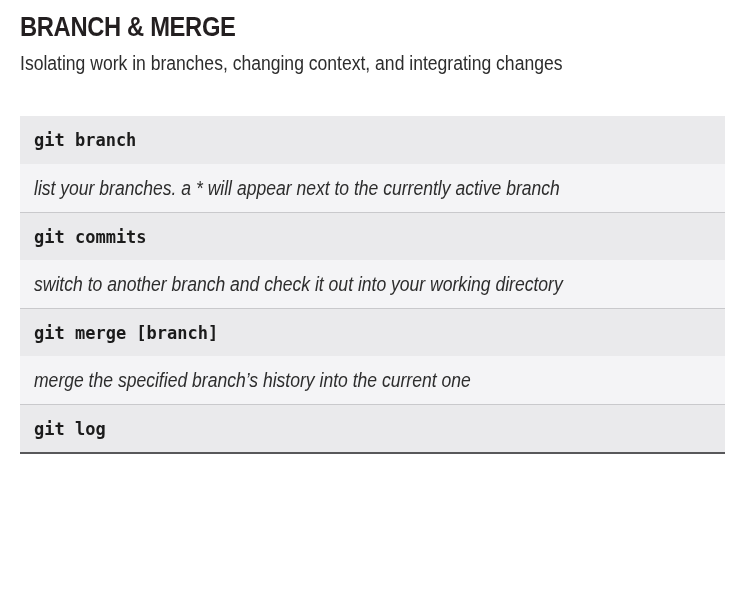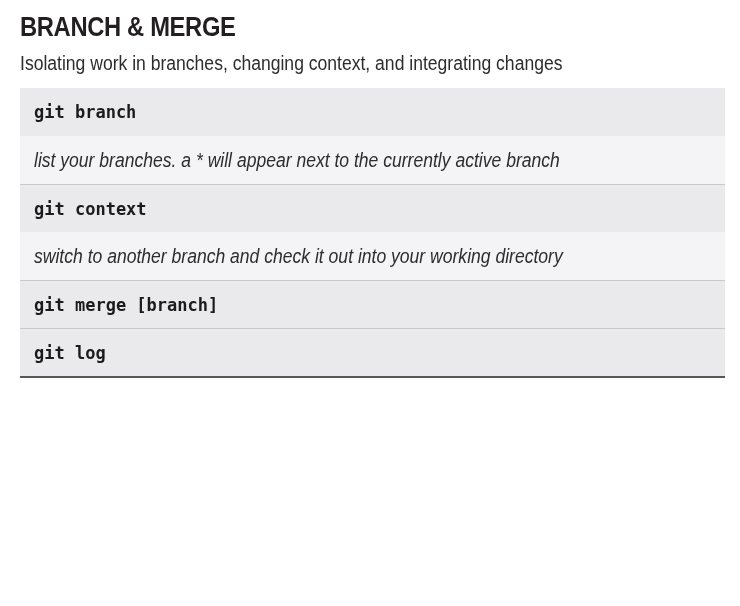--- a/index.html
+++ b/index.html
@@ -47,21 +47,21 @@
     transform: scaleX(0.90);
     transform-origin: left center;
     white-space: nowrap;
     margin: 9px 0 0 0;
   }
 
   
   .cmd-table {
     position: absolute;
     left: 20px;
-    top: 88px;
+    top: 116px;
     width: 705px;
     border-collapse: collapse;
     border-bottom: 2px solid #58585a;
   }
   .cmd-row, .desc-row {
     display: block;
     box-sizing: border-box;
     width: 705px;
   }
   .cmd-row {
@@ -119,30 +119,33 @@
         <span class="cmd-text">git branch</span>
       </div>
       <div class="desc-row">
         <span class="desc-text">list your branches. a * will appear next to the currently active branch</span>
       </div>
     </div>
 
 
     <div class="group">
       <div class="cmd-row">
-        <span class="cmd-text">git context</span>
+        <span class="cmd-text">git commits</span>
       </div>
       <div class="desc-row">
         <span class="desc-text">switch to another branch and check it out into your working directory</span>
       </div>
     </div>
 
     <div class="group">
       <div class="cmd-row">
         <span class="cmd-text">git merge [branch]</span>
+      </div>
+      <div class="desc-row">
+        <span class="desc-text">merge the specified branch’s history into the current one</span>
       </div>
     </div>
 
     <div class="group">
       <div class="cmd-row">
         <span class="cmd-text">git log</span>
       </div>
     </div>
 
   </div>

